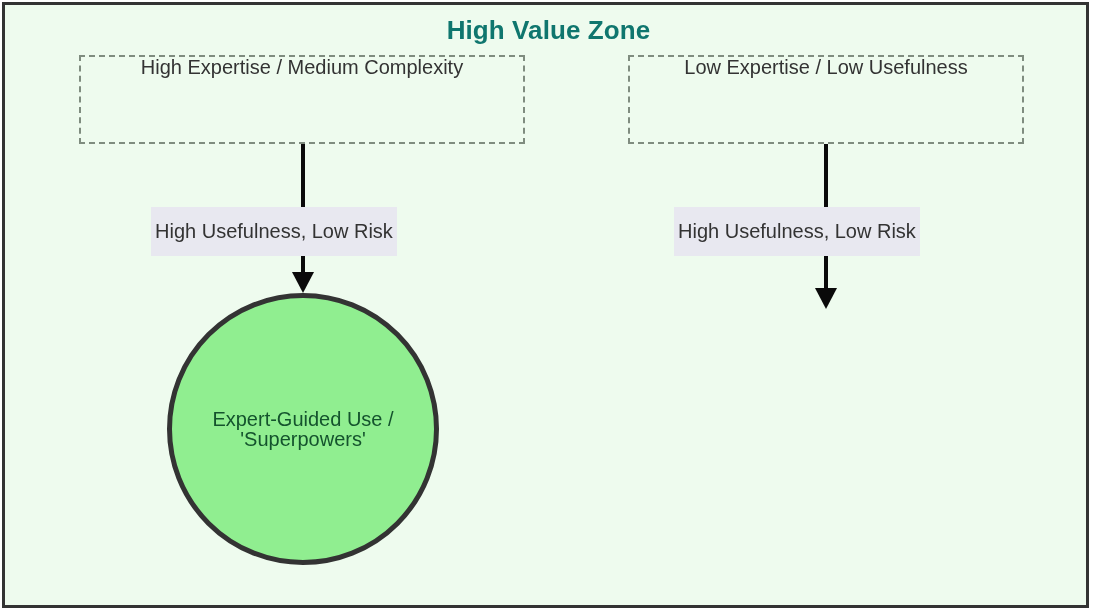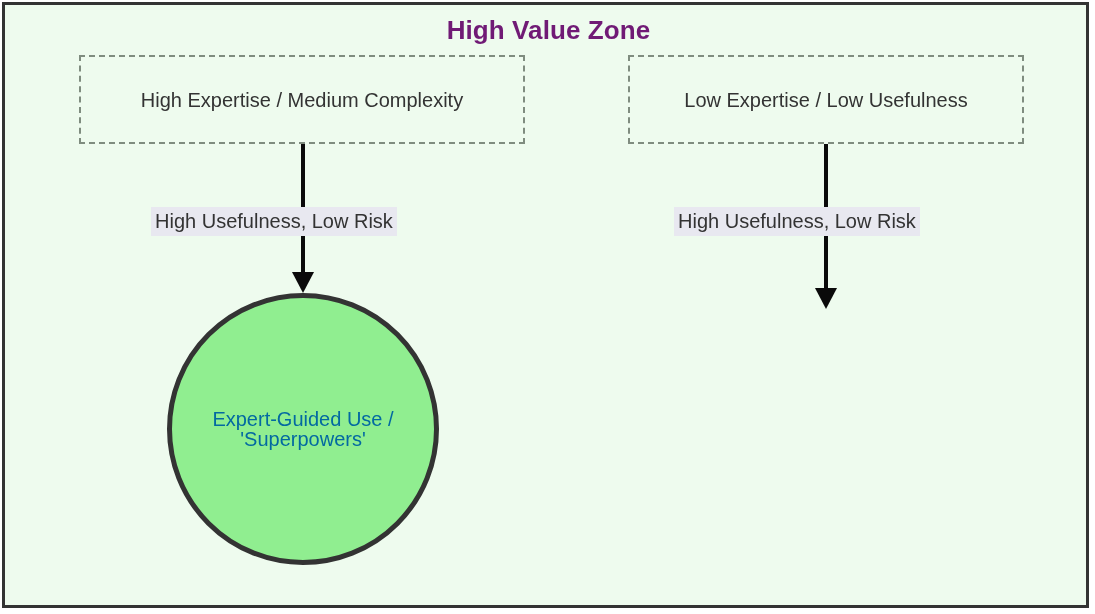--- a/index.html
+++ b/index.html
@@ -28,33 +28,33 @@
 
   
   #zone-title {
     position: absolute;
     left: 0;
     top: 10px;
     width: 1087px;
     text-align: center;
     font-size: 26px;
     font-weight: bold;
-    color: #701a75;
+    color: #0f766e;
     letter-spacing: 0.1px;
     white-space: pre;
   }
 
   
   .cond-box {
     position: absolute;
     border: 2px dashed #7f8c7f;
     background: transparent;
     box-sizing: border-box;
     display: flex;
-    align-items: center;
+    align-items: flex-start;
     justify-content: center;
     color: #333333;
     font-size: 20px;
   }
   #cond-box-left {
     left: 74px;
     top: 50px;
     width: 446px;
     height: 89px;
   }
@@ -105,21 +105,21 @@
   }
   #edge-right .shaft { height: 147px; }
   #edge-right .head { top: 144px; }
 
   
   .edge-label {
     position: absolute;
     background: #e8e8f0;
     color: #333333;
     font-size: 20px;
-    padding: 3px 4px;
+    padding: 13px 4px;
     white-space: pre;
     line-height: 1.15;
   }
   #edge-label-left {
     left: 146px;
     top: 202px;
   }
   #edge-label-right {
     left: 669px;
     top: 202px;
@@ -129,21 +129,21 @@
   .circle-node {
     position: absolute;
     border-radius: 50%;
     background: #90ee90;
     border: 5px solid #333333;
     box-sizing: border-box;
     display: flex;
     flex-direction: column;
     align-items: center;
     justify-content: center;
-    color: #0369a1;
+    color: #14532d;
     font-size: 20px;
     text-align: center;
   }
   .circle-node .line {
     white-space: pre;
     line-height: 1;
   }
   .circle-node .line + .line {
     text-align: right;
   }

